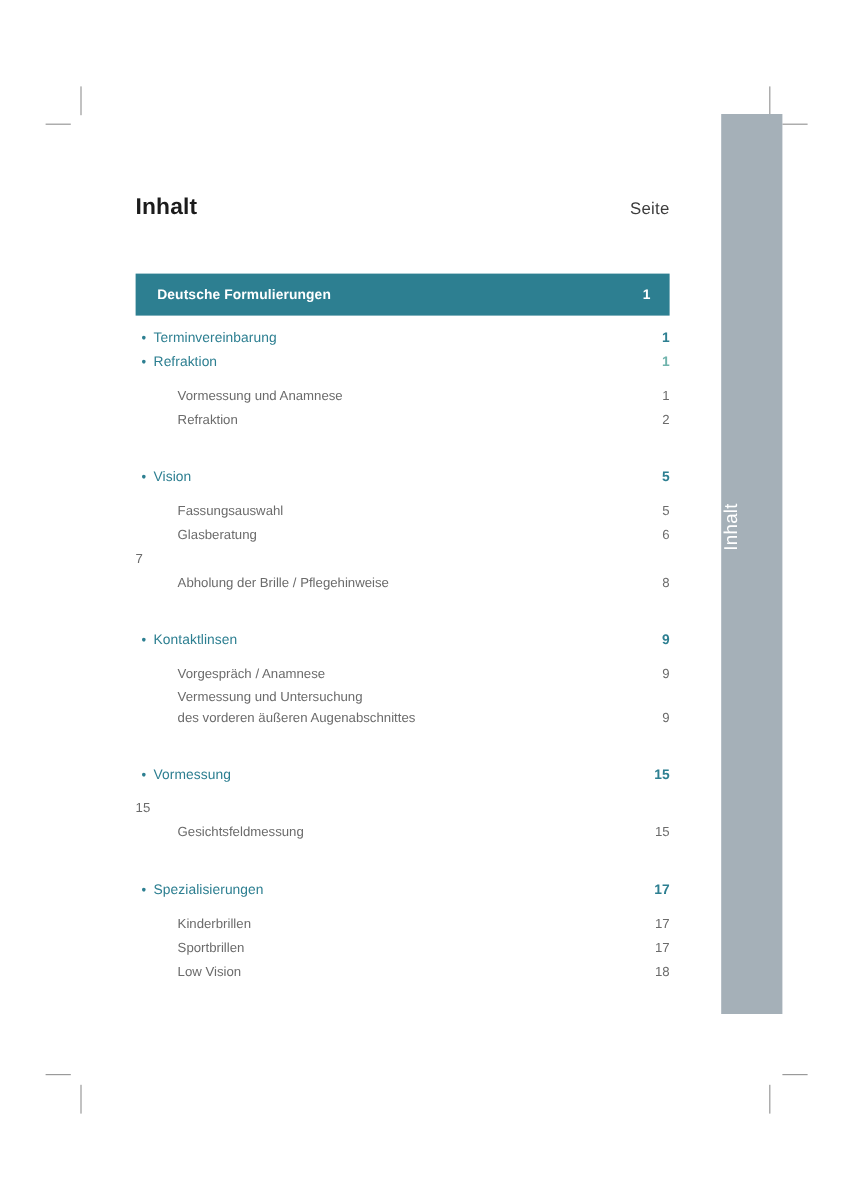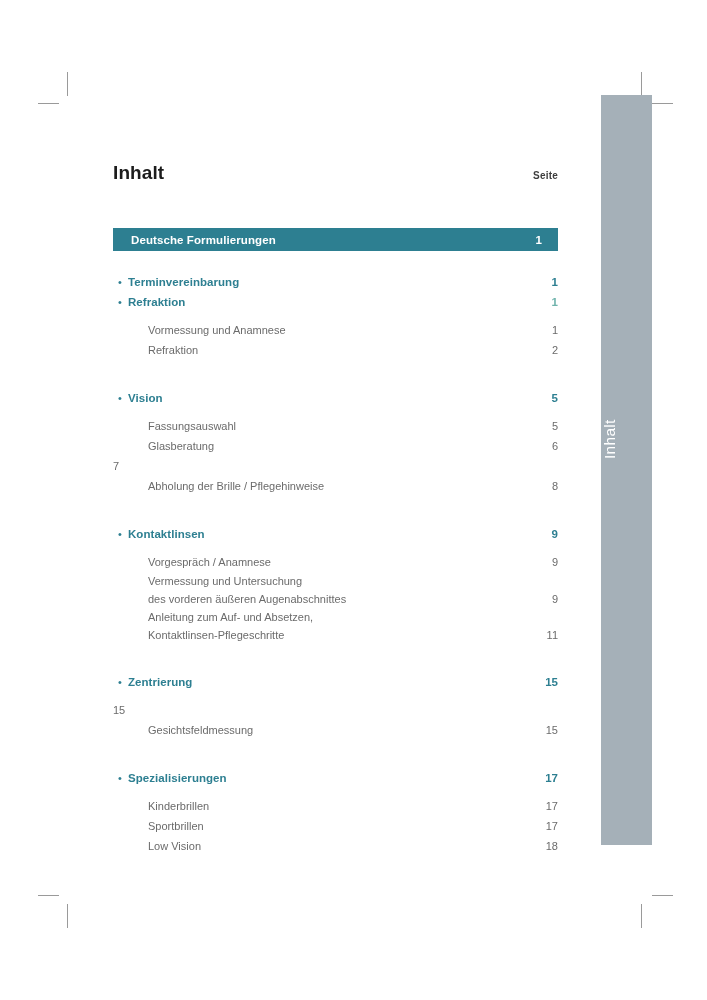--- a/index.html
+++ b/index.html
@@ -69,33 +69,33 @@
     align-items: baseline;
     justify-content: space-between;
   }
   .toc-title {
     font-size: 19px;
     font-weight: bold;
     color: #1c1c1c;
     letter-spacing: 0.1px;
   }
   .toc-pagehead {
-    font-size: 10px;
-    font-weight: bold;
+    font-size: 14px;
+    font-weight: normal;
     color: #3d3d3d;
     letter-spacing: 0.2px;
   }
 
   
   .banner {
     position: absolute;
     left: 113px;
     top: 228px;
     width: 445px;
-    height: 23px;
+    height: 35px;
     background: #2d7f91;
     display: flex;
     align-items: center;
     justify-content: space-between;
     box-sizing: border-box;
     padding: 0 16px 0 18px;
   }
   .banner-label {
     color: #ffffff;
     font-size: 11.5px;
@@ -137,21 +137,21 @@
     color: #2d7f91;
     font-size: 11px;
     line-height: 20px;
     padding-left: 5px;
     box-sizing: border-box;
   }
 
   .label-main {
     color: #2d7f91;
     font-size: 11.5px;
-    font-weight: bold;
+    font-weight: normal;
     letter-spacing: 0.05px;
   }
   .page-main {
     color: #2d7f91;
     font-size: 11.5px;
     font-weight: bold;
   }
   .page-main.light { color: #6fb3ac; }
 
   .row.sub { line-height: 20px; align-items: flex-end; }
@@ -288,35 +288,26 @@
       </div>
       <div class="row sub two-line">
         <div class="row-text">
           <span class="label-sub">
             <span class="ln">Vermessung und Untersuchung</span>
             <span class="ln">des vorderen äußeren Augenabschnittes</span>
           </span>
         </div>
         <div class="page-sub">9</div>
       </div>
-      <div class="row sub two-line">
-        <div class="row-text">
-          <span class="label-sub">
-            <span class="ln">Anleitung zum Auf- und Absetzen,</span>
-            <span class="ln">Kontaktlinsen-Pflegeschritte</span>
-          </span>
-        </div>
-        <div class="page-sub">11</div>
-      </div>
-    </div>
-    <div class="group">
-      <div class="row main">
-        <div class="row-text">
-          <span class="bullet">•</span>
-          <span class="label-main">Zentrierung</span>
+    </div>
+    <div class="group">
+      <div class="row main">
+        <div class="row-text">
+          <span class="bullet">•</span>
+          <span class="label-main">Vormessung</span>
         </div>
         <div class="page-main">15</div>
       </div>
       <div class="spacer-sm"></div>
       <div class="row sub">
         <div class="page-sub">15</div>
       </div>
       <div class="row sub">
         <div class="row-text">
           <span class="label-sub">

